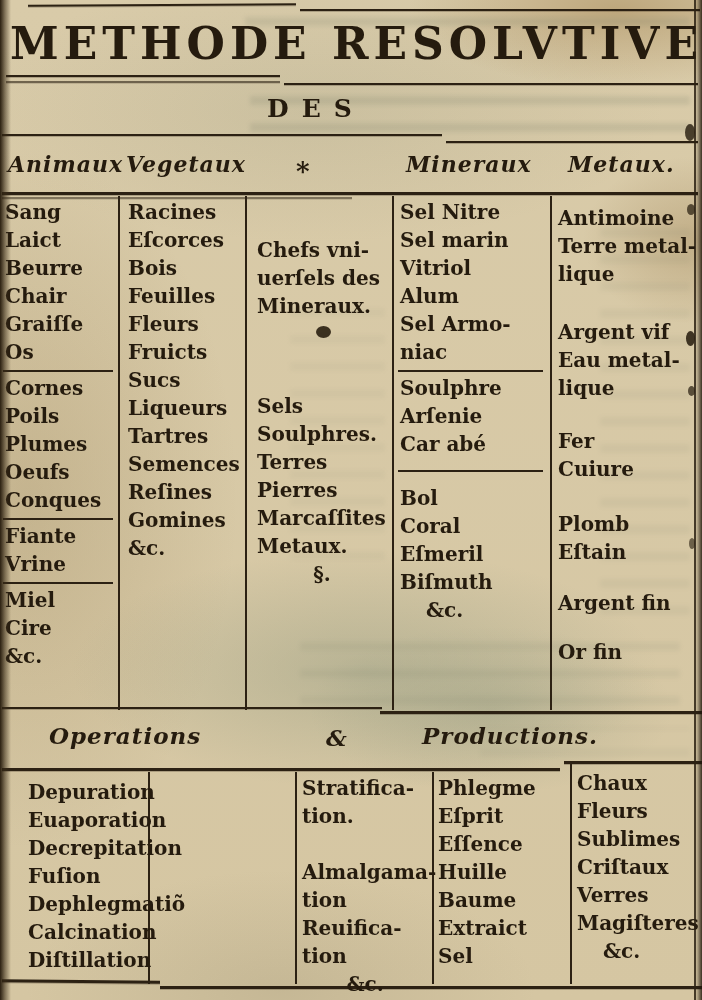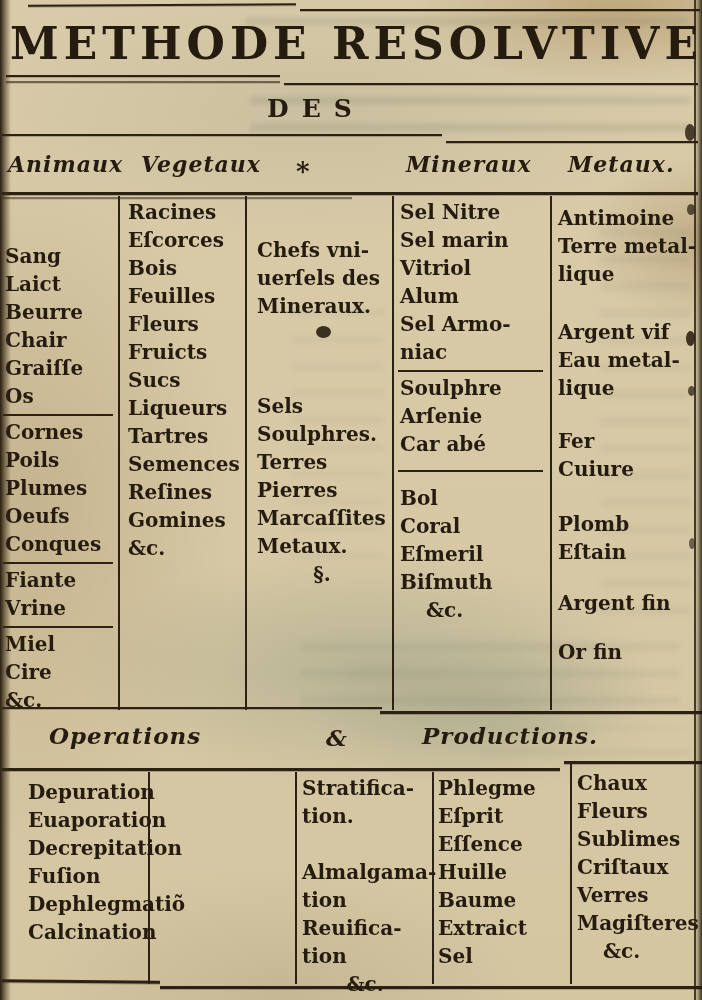--- a/index.html
+++ b/index.html
@@ -85,26 +85,26 @@
   <div class="vrule" style="left:295px;top:772px;height:212px;"></div>
   <div class="vrule" style="left:432px;top:772px;height:212px;"></div>
   <div class="vrule" style="left:570px;top:764px;height:220px;"></div>
 
   <div class="vrule" style="left:694px;top:0;height:1000px;opacity:.85;"></div>
 
   <div class="title">METHODE RESOLVTIVE.</div>
   <div class="subtitle">DES</div>
 
   <div class="colhead" style="left:8px;">Animaux</div>
-  <div class="colhead" style="left:126px;margin-left:15px;">Vegetaux</div>
+  <div class="colhead" style="left:126px;">Vegetaux</div>
   <div class="colhead" style="left:296px;top:156px;font-size:26px;">*</div>
   <div class="colhead" style="left:406px;">Mineraux</div>
   <div class="colhead" style="left:568px;">Metaux.</div>
 
-  <div class="col" style="left:5px;top:198px;width:110px;margin-top:44px;">
+  <div class="col" style="left:5px;top:198px;width:110px;">
       <div class="item">Sang</div>
       <div class="item">Laict</div>
       <div class="item">Beurre</div>
       <div class="item">Chair</div>
       <div class="item">Graiſſe</div>
       <div class="item">Os</div>
       <div class="coldiv"></div>
       <div class="item">Cornes</div>
       <div class="item">Poils</div>
       <div class="item">Plumes</div>
@@ -190,20 +190,21 @@
   <div class="lowhead" style="left:326px;top:724px;">&amp;</div>
   <div class="lowhead" style="left:422px;top:722px;">Productions.</div>
 
   <div class="col" style="left:4px;top:778px;width:142px;padding-left:24px;">
       <div class="item">Depuration</div>
       <div class="item">Euaporation</div>
       <div class="item">Decrepitation</div>
       <div class="item">Fuſion</div>
       <div class="item">Dephlegmatiõ</div>
       <div class="item">Calcination</div>
+      <div class="item">Diſtillation</div>
     </div>
   <div class="col" style="left:302px;top:774px;width:126px;">
       <div class="item">Stratifica-</div>
       <div class="item">tion.</div>
       <div class="gap" style="height: 28px;"></div>
       <div class="item">Almalgama-</div>
       <div class="item">tion</div>
       <div class="item">Reuifica-</div>
       <div class="item">tion</div>
       <div class="item center">&amp;c.</div>

